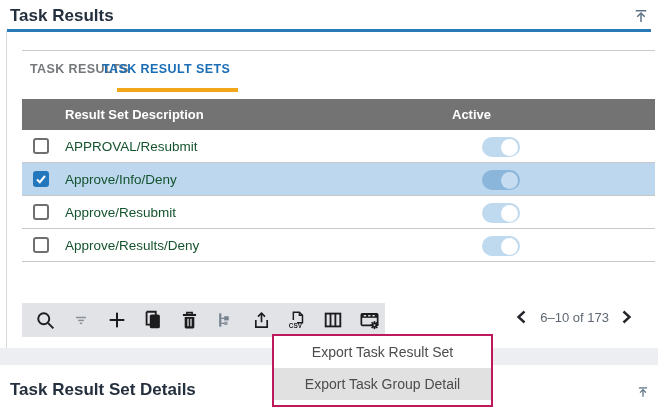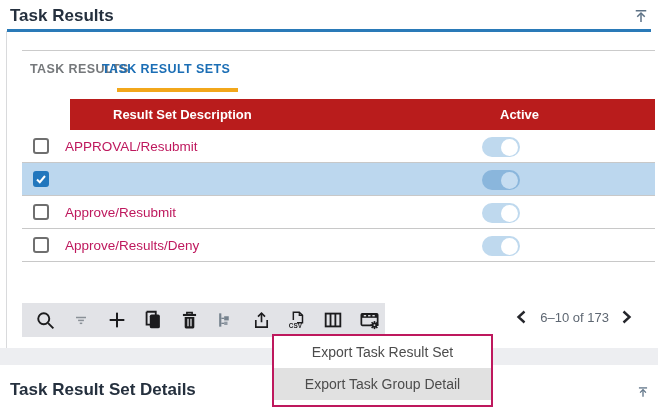--- a/index.html
+++ b/index.html
@@ -18,27 +18,27 @@
   .tabs-rule { position:absolute; left:22px; top:50px; width:633px; height:1px; background:#CBCBCB; }
 
   
   .tab { position:absolute; top:62px; font-size:12.5px; font-weight:700; letter-spacing:.4px; cursor:pointer; }
   .tab-inactive { left:30px; color:#75787B; }
   .tab-active { left:102px; color:#1B6EB5; }
   .tab-underline { position:absolute; left:117px; top:88px; width:121px; height:4px; background:#F2A71B; }
 
   
   .table { position:absolute; left:22px; top:99px; width:633px; }
-  .thead { height:31px; background:#b91c1c; position:relative;margin-left:48px; }
+  .thead { height:31px; background:#737373; position:relative; }
   .th { position:absolute; top:8px; font-size:13px; font-weight:700; color:#FFFFFF; }
   .th-desc { left:43px; }
   .th-active { left:430px; }
   .row { position:relative; height:33px; border-bottom:1px solid #C8C8C8; background:#fff; cursor:pointer; }
   .row.selected { background:#BCD7EE; }
-  .row-label { position:absolute; left:43px; top:9px; font-size:13.5px; color:#be185d; }
+  .row-label { position:absolute; left:43px; top:9px; font-size:13.5px; color:#14532d; }
   .checkbox { position:absolute; left:11px; top:8px; width:16px; height:16px; border:2px solid #6F6F6F;
               border-radius:3px; background:#fff; display:flex; align-items:center; justify-content:center; }
   .checkbox.checked { background:#2277BD; border-color:#2277BD; }
   .toggle { position:absolute; left:460px; top:7px; width:38px; height:20px; border-radius:10px; background:#BFD9EE; }
   .toggle .knob { position:absolute; right:2px; top:1.5px; width:17px; height:17px; border-radius:50%; background:#fff; }
   .row.selected .toggle { background:#8AB6DC; }
   .row.selected .toggle .knob { background:#C6DDF1; }
 
   
   .toolbar { position:absolute; left:22px; top:303px; width:363px; height:34px; background:#E2E3E7;
@@ -106,20 +106,21 @@
     </div>
 
     <div class="row selected">
       <span class="checkbox checked">
         <span>
           <svg width="12" height="12" viewBox="0 0 12 12">
               <polyline points="2,6.5 4.8,9.2 10,3" fill="none" stroke="#fff" stroke-width="2"></polyline>
             </svg>
         </span>
       </span>
+      <span class="row-label">Approve/Info/Deny</span>
       <span class="toggle">
           <span class="knob"></span>
         </span>
     </div>
 
     <div class="row">
       <span class="checkbox"></span>
       <span class="row-label">Approve/Resubmit</span>
       <span class="toggle">
           <span class="knob"></span>

